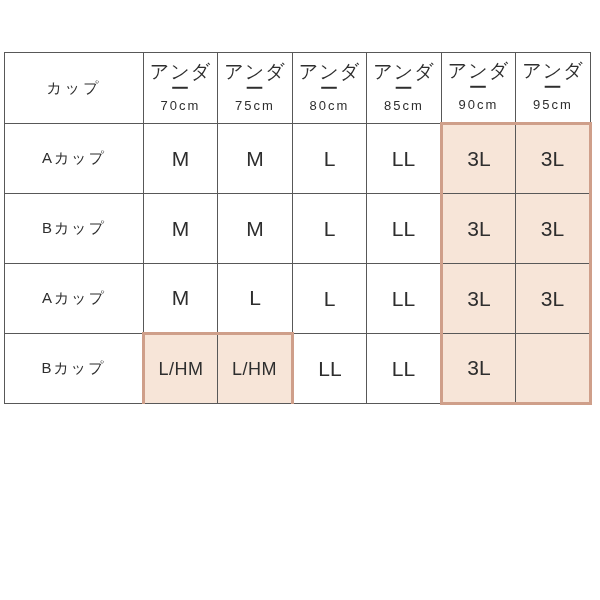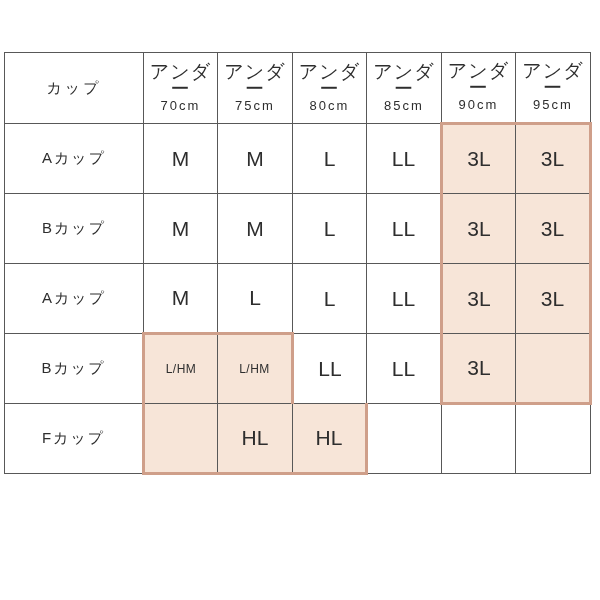--- a/index.html
+++ b/index.html
@@ -50,21 +50,21 @@
     display:block;
     font-size:13px;
     letter-spacing:2px;
     line-height:17px;
   }
   .rowhead{
     font-size:15px;
     letter-spacing:2px;
   }
   .val{font-size:21px;}
-  .val.combo{font-size:12px;letter-spacing:0.5px;}
+  .val.combo{font-size:18px;letter-spacing:0.5px;}
   td.hl{background:var(--highlight-fill);}
   td.bt{border-top:3px solid var(--highlight-border);}
   td.bb{border-bottom:3px solid var(--highlight-border);}
   td.bl{border-left:3px solid var(--highlight-border);}
   td.br{border-right:3px solid var(--highlight-border);}
 </style>
 </head>
 <body>
 
 <div class="stage">
@@ -142,24 +142,15 @@
       <td class="rowhead">Bカップ</td>
       <td class="val combo hl bt bl">L/HM</td>
       <td class="val combo hl bt br">L/HM</td>
       <td class="val">LL</td>
       <td class="val">LL</td>
       <td class="val hl bl bb">3L</td>
       <td class="val hl br bb"></td>
     </tr>
 
 
-    <tr>
-      <td class="rowhead">Fカップ</td>
-      <td class="val hl bl bb"></td>
-      <td class="val hl bb">HL</td>
-      <td class="val hl br bb">HL</td>
-      <td class="val"></td>
-      <td class="val"></td>
-      <td class="val"></td>
-    </tr>
   </tbody>
     </table>
 </div>
 
 </body></html>

